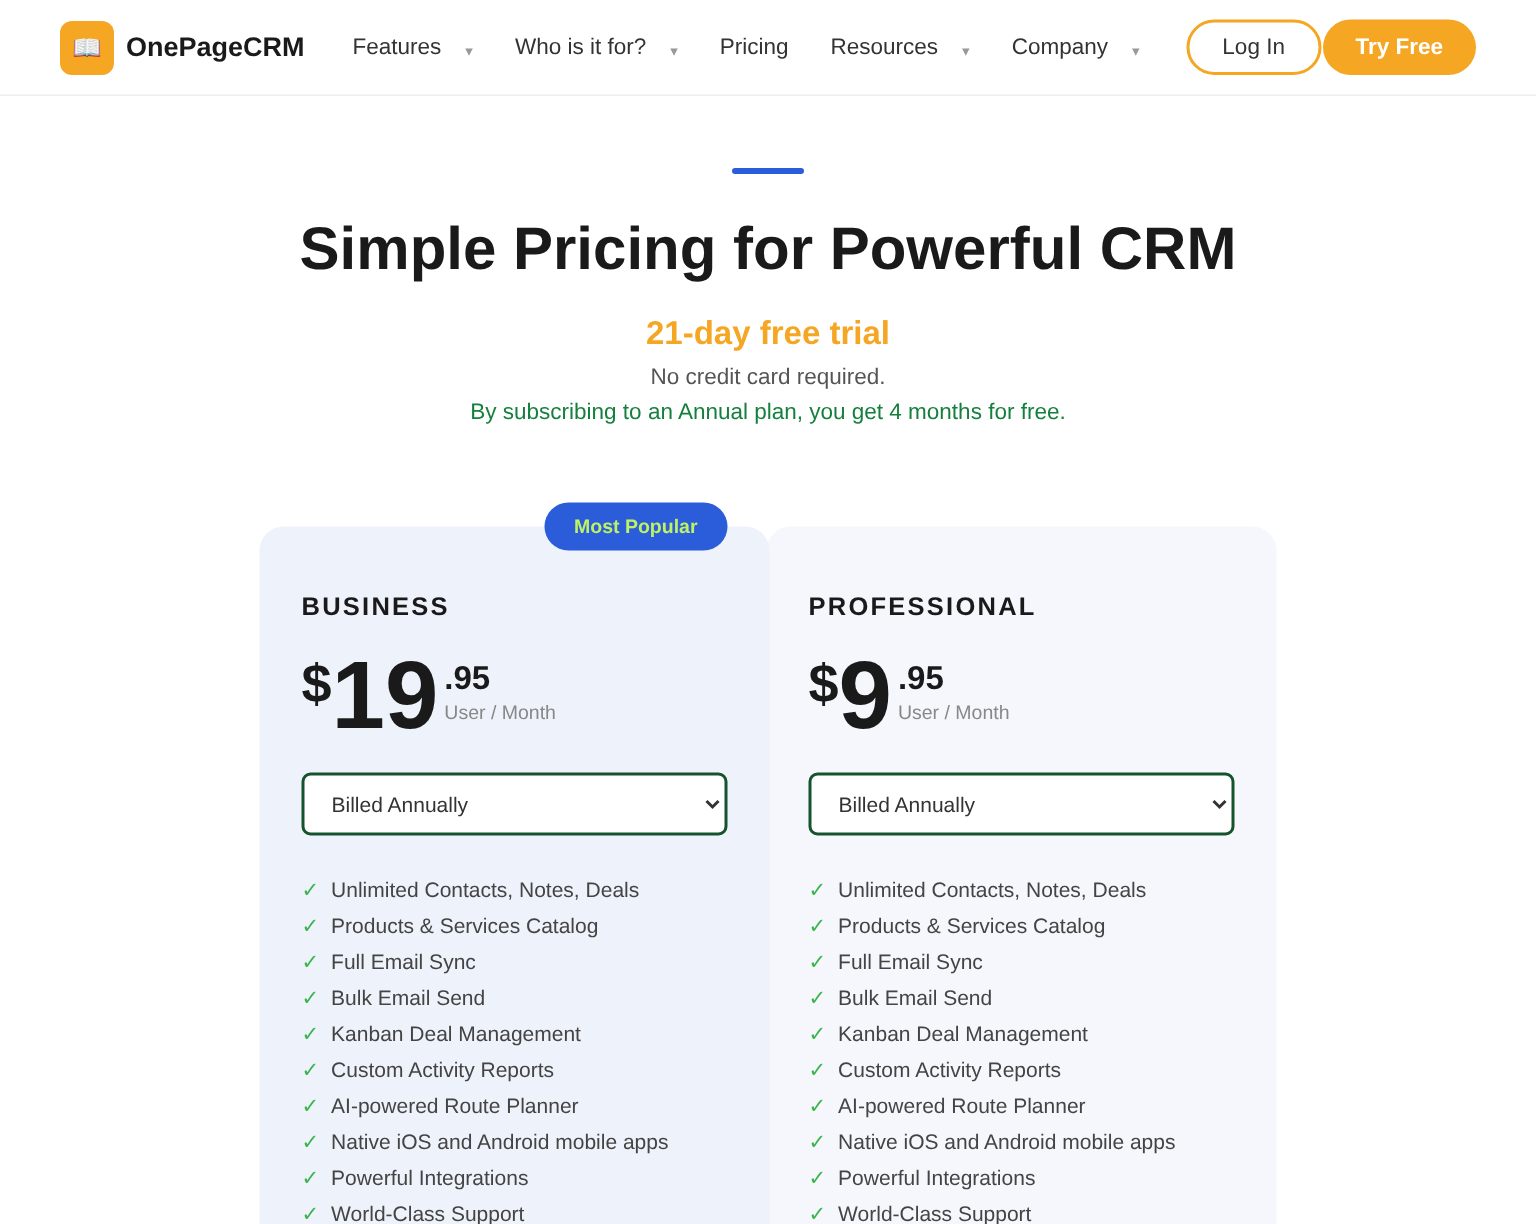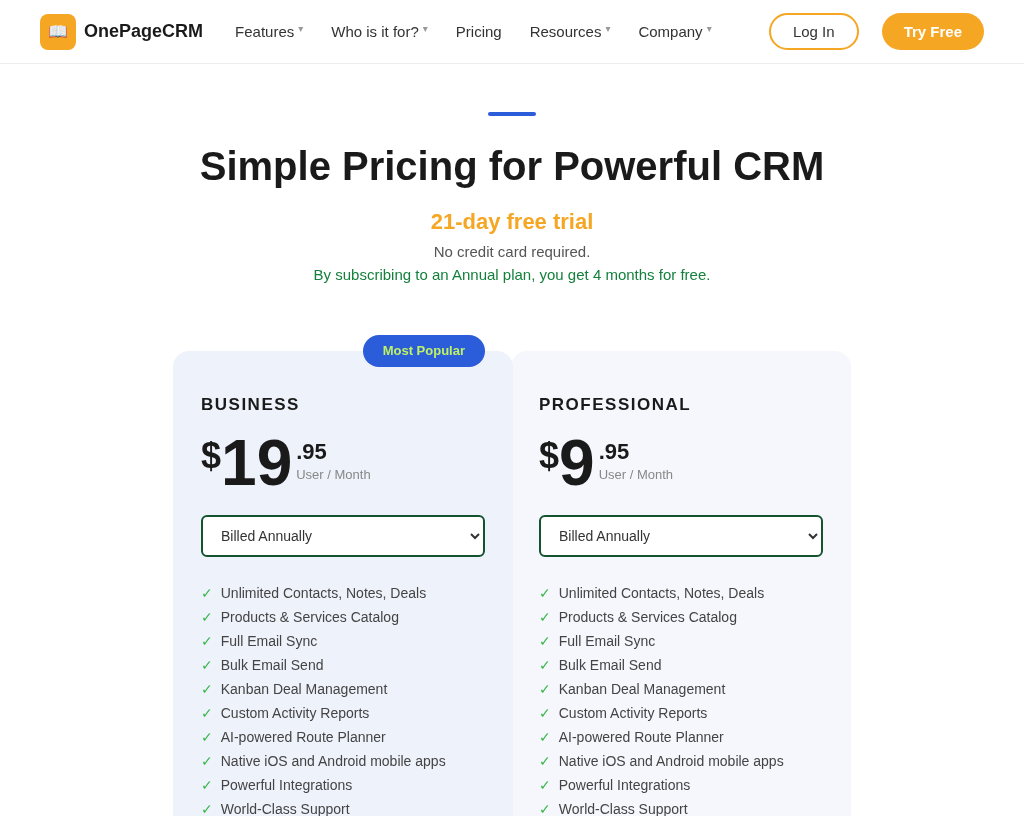--- a/index.html
+++ b/index.html
@@ -11,26 +11,26 @@
       padding: 0 40px; height: 64px; border-bottom: 1px solid #eee;
     }
     .nav-left { display: flex; align-items: center; gap: 32px; }
     .logo { display: flex; align-items: center; gap: 8px; font-weight: 700; font-size: 18px; color: #1a1a1a; }
     .logo-icon {
       width: 36px; height: 36px; background: #f5a623; border-radius: 8px;
       display: flex; align-items: center; justify-content: center; color: white; font-size: 16px;
     }
     .nav-links { display: flex; align-items: center; gap: 28px; }
     .nav-link {
-      font-size: 15px; color: #333; cursor: pointer; display: flex; align-items: flex-start; gap: 4px;
+      font-size: 15px; color: #333; cursor: pointer; display: flex; align-items: flex-end; gap: 16px;
       text-decoration: none;
     }
     .nav-link.active { color: #333; font-weight: 500; }
     .chevron { font-size: 10px; color: #999; }
-    .nav-right { display: flex; align-items: center; gap: 23px; }
+    .nav-right { display: flex; align-items: center; gap: 1px; }
     .btn-login {
       padding: 8px 22px; border: 2px solid #f5a623; border-radius: 24px;
       background: white; color: #333; font-size: 15px; cursor: pointer; font-weight: 500;
     }
     .btn-try {
       padding: 10px 22px; border: none; border-radius: 24px;
       background: #f5a623; color: white; font-size: 15px; cursor: pointer; font-weight: 600;
     }
 
     

